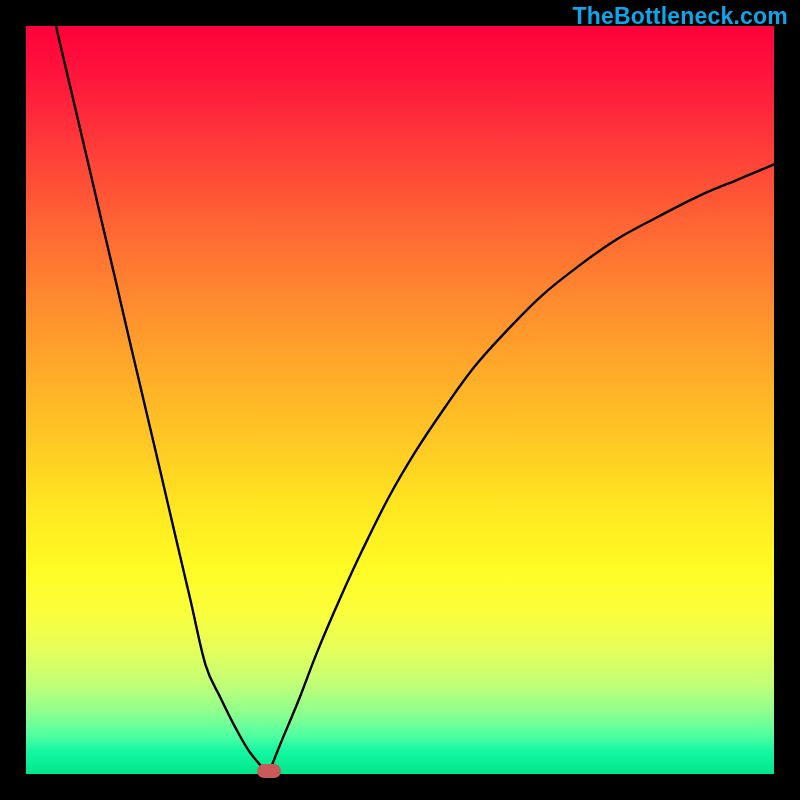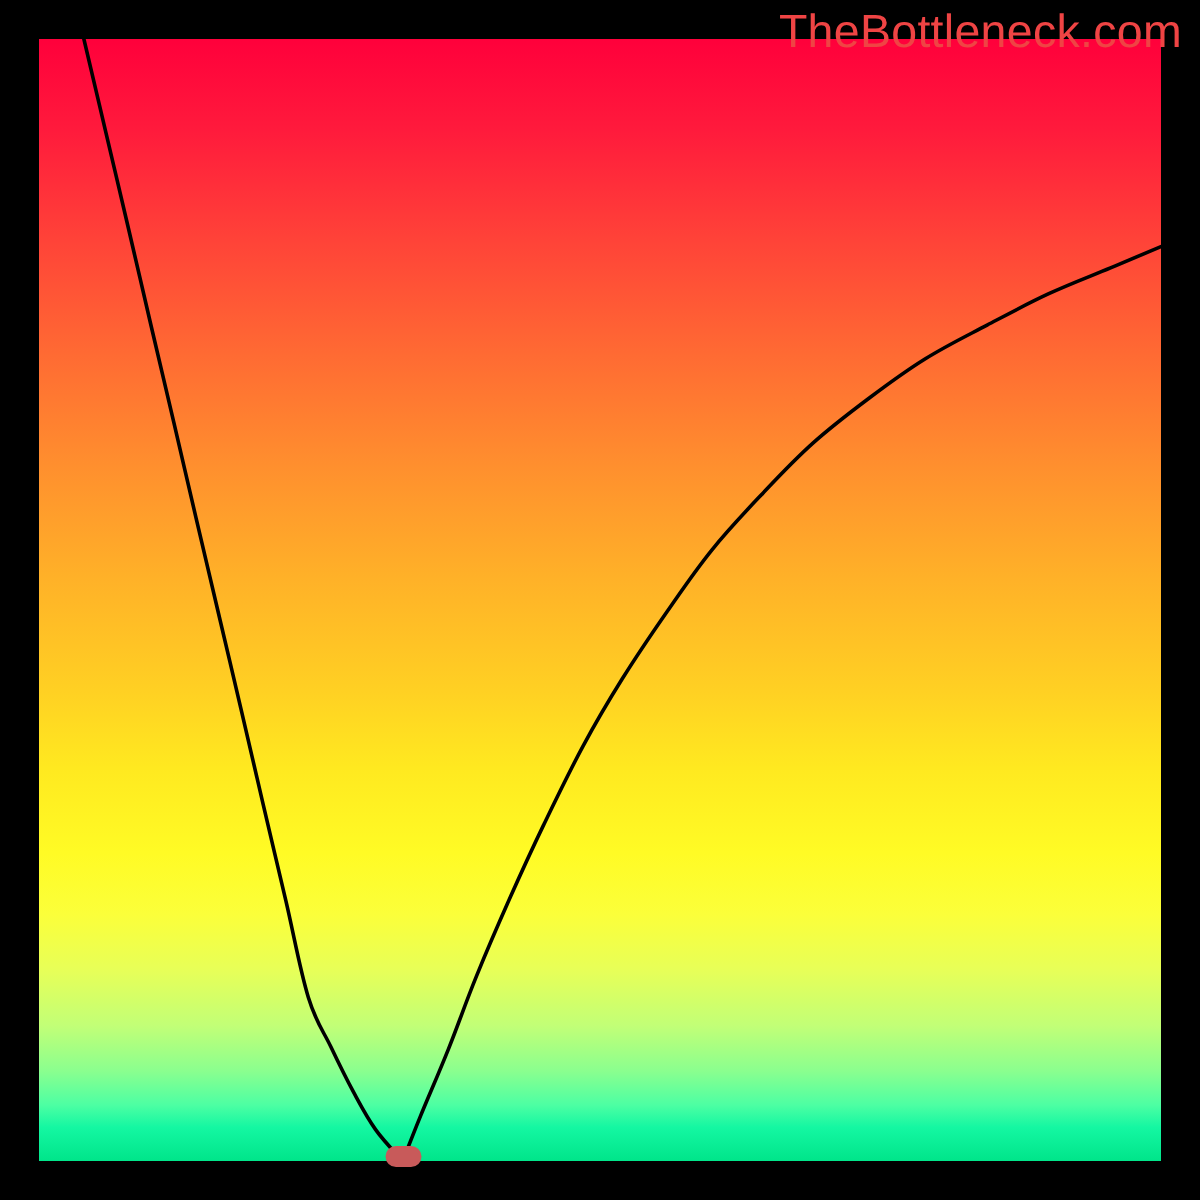--- a/index.html
+++ b/index.html
@@ -33,24 +33,24 @@
       #8aff8f 92%,
       #4dffa3 95%,
       #14f7a2 97%,
       #00e58a 100%
     );
   }
   .watermark {
     position: absolute;
     top: 3px;
     right: 12px;
-    color: #ef4444;
-    font-size: 31px;
+    color: #0ea5e9;
+    font-size: 23px;
     letter-spacing: 0.2px;
-    font-weight: 400;
+    font-weight: 700;
     user-select: none;
   }
   svg.curve {
     position: absolute;
     left: 0;
     top: 0;
     width: 748px;
     height: 748px;
   }
   .marker {

